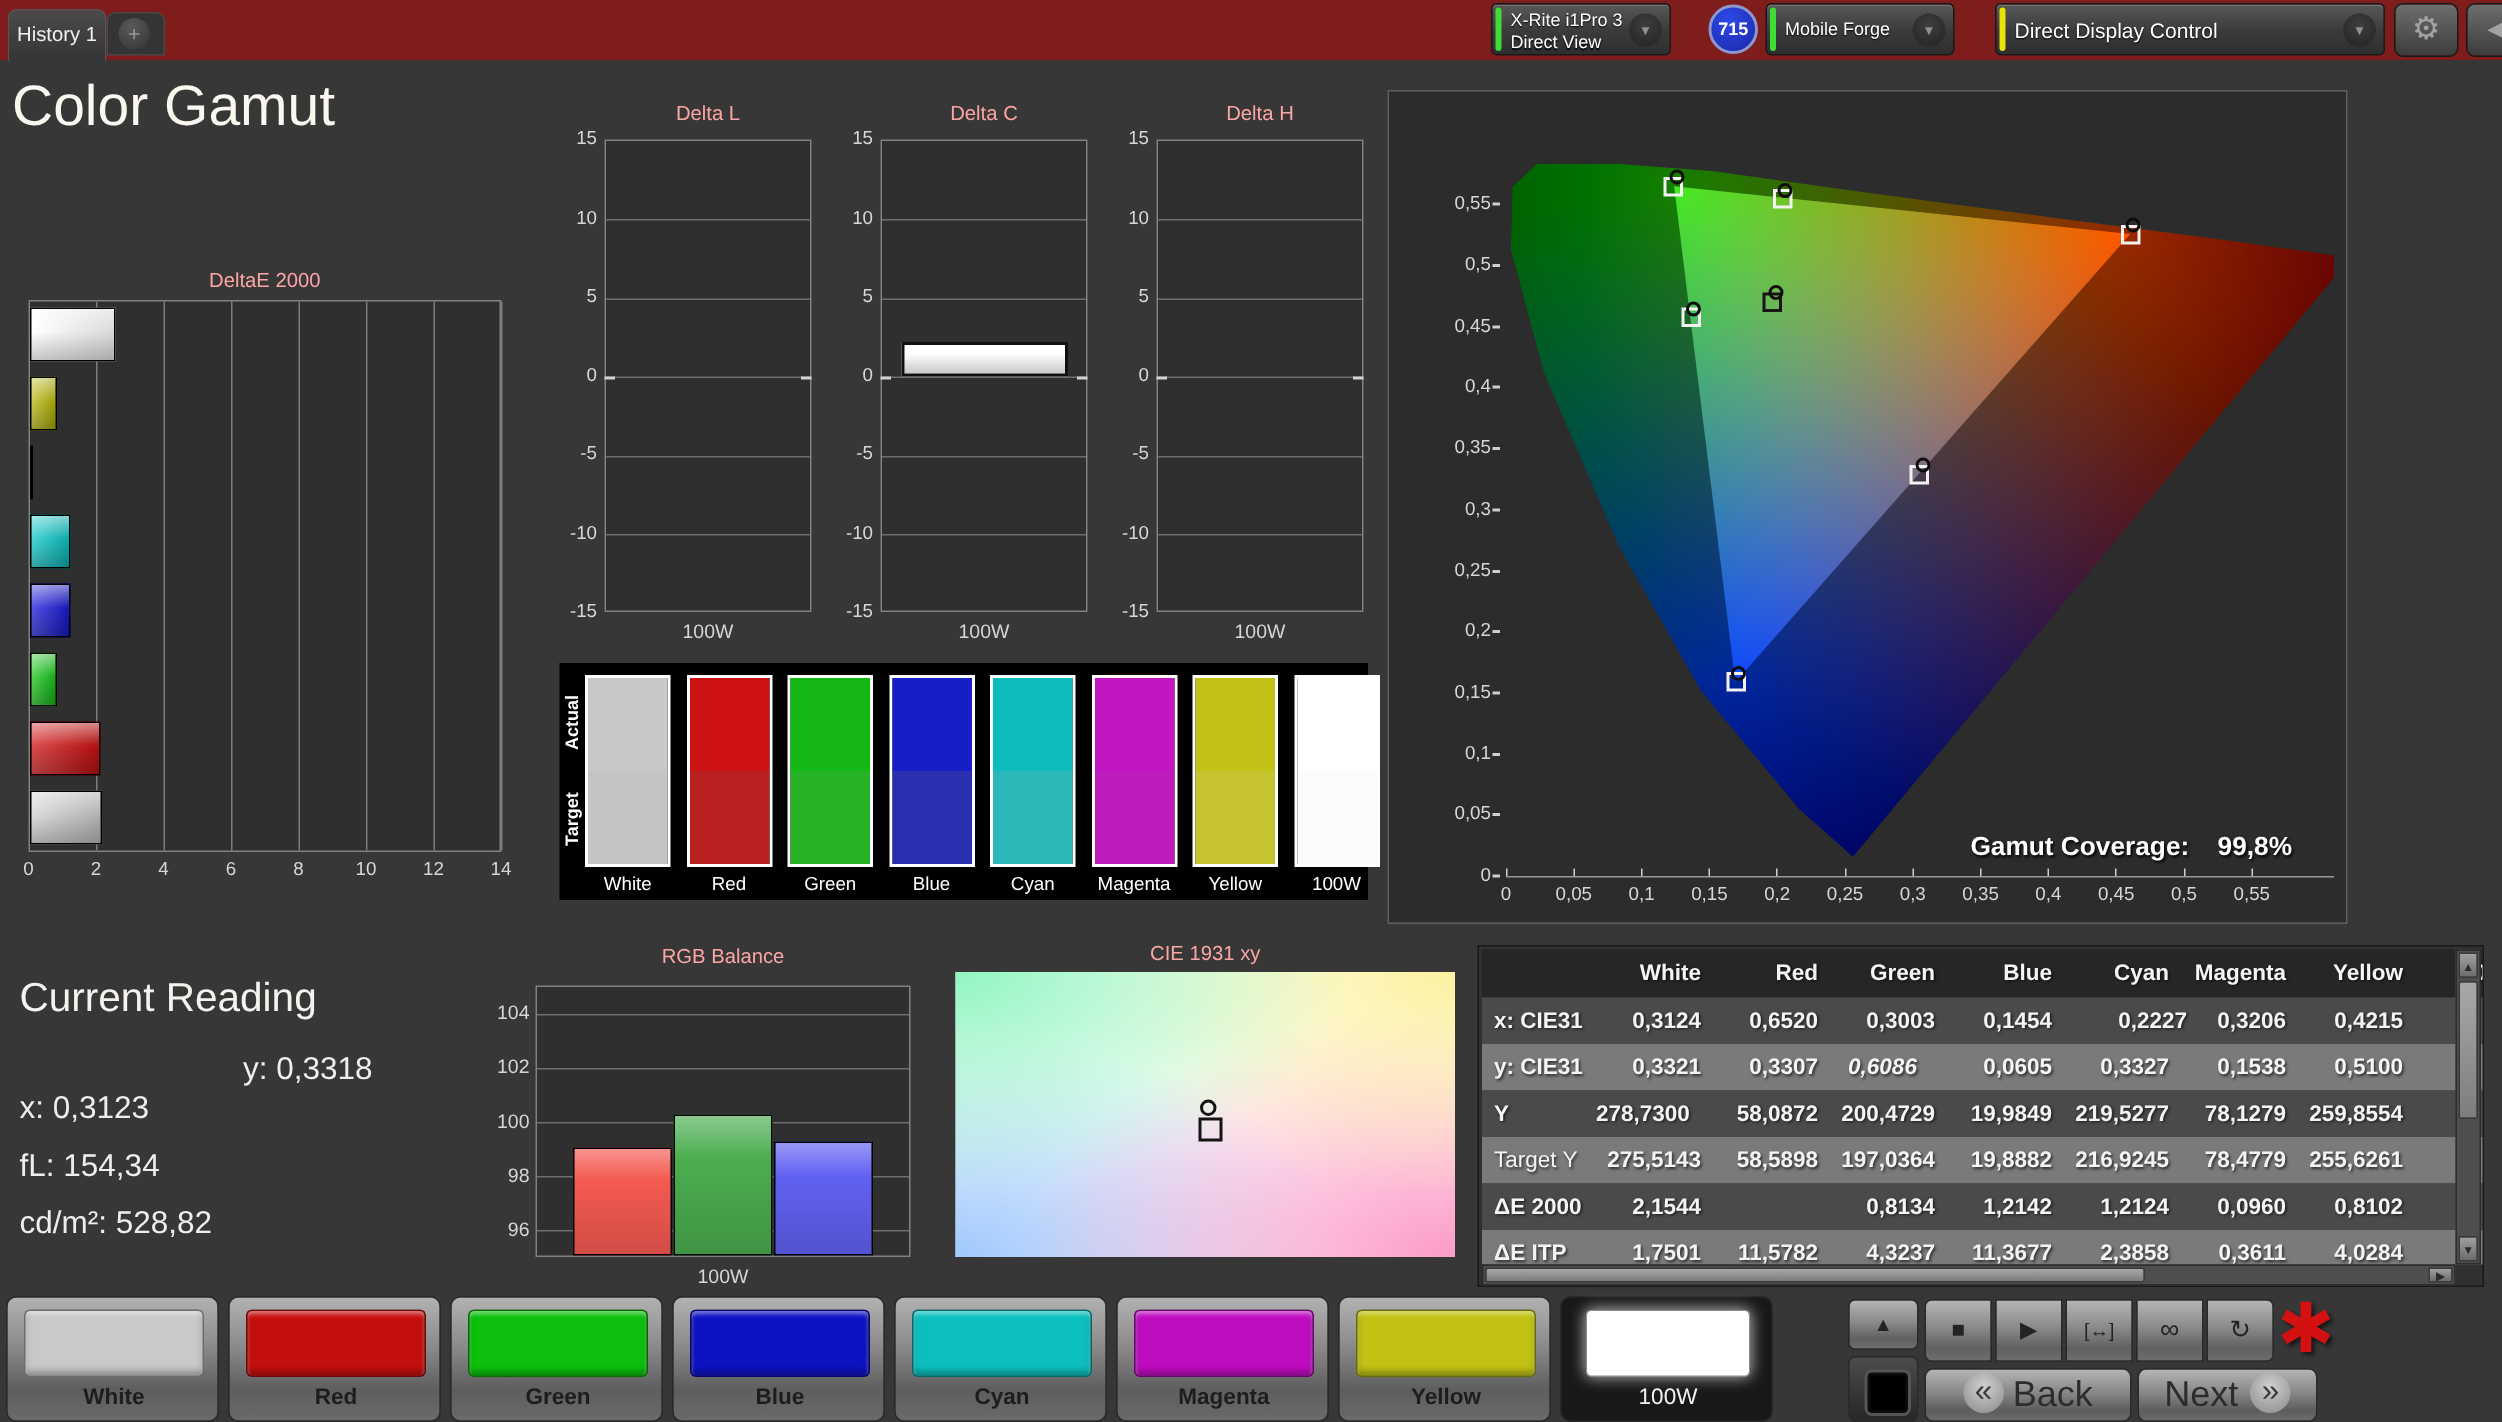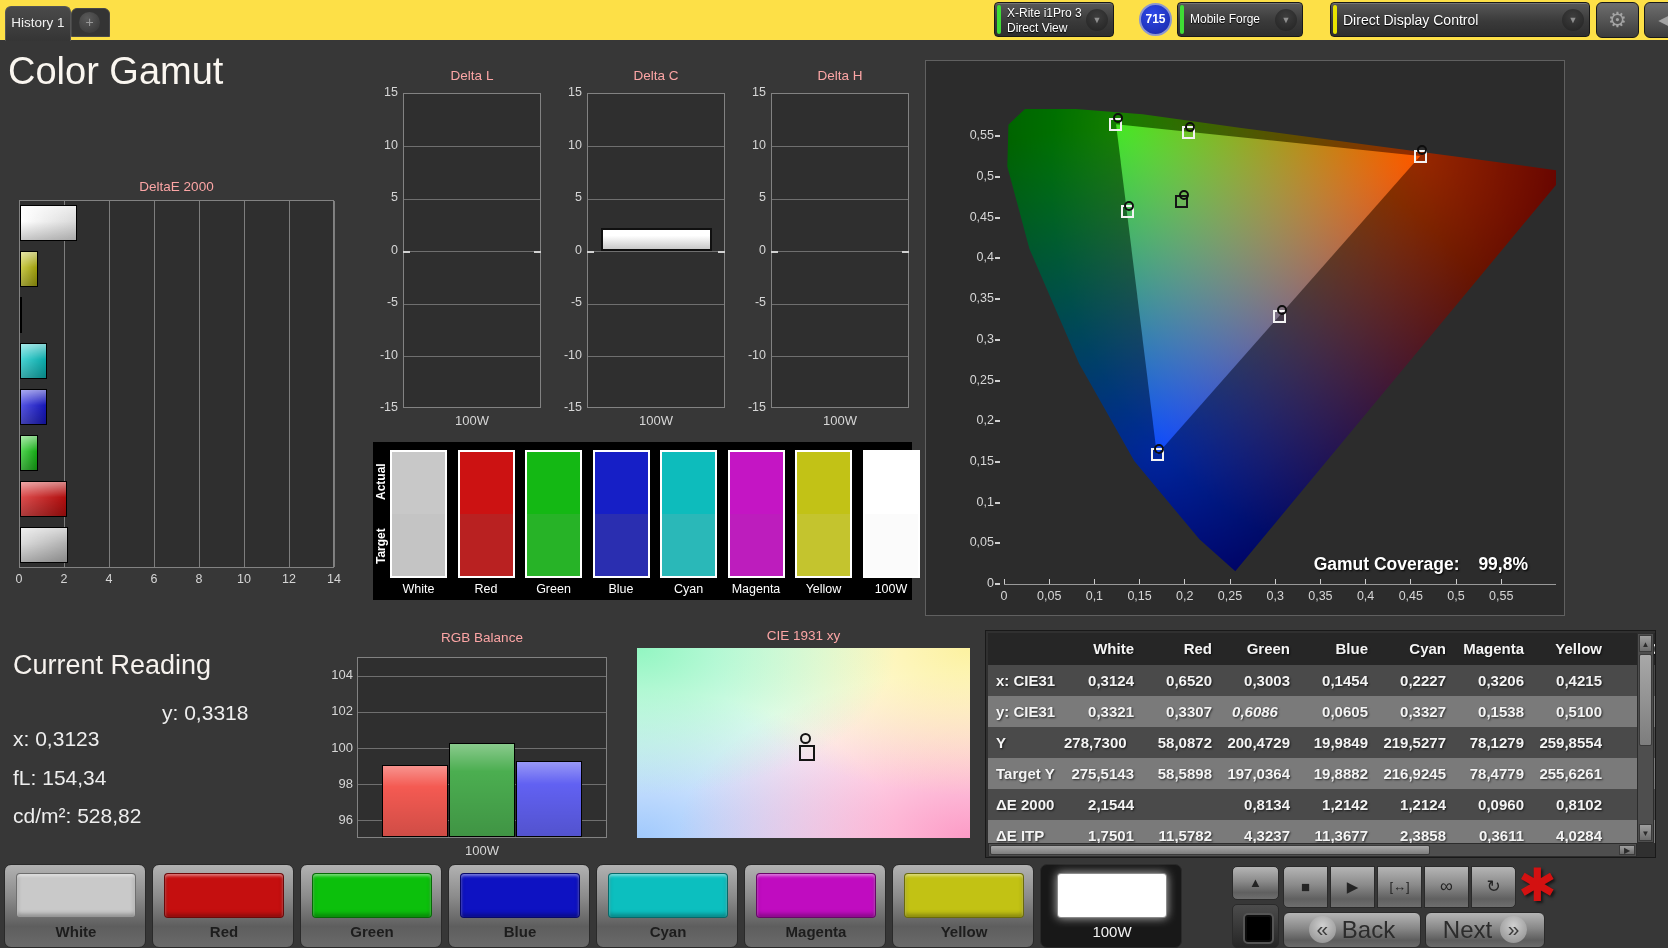--- a/index.html
+++ b/index.html
@@ -1,20 +1,20 @@
 <!DOCTYPE html>
 <html><head>
 <meta charset="utf-8">
 <style>
   html,body{margin:0;padding:0;background:#000;}
   .stage{position:relative;width:1668px;height:948px;overflow:hidden;background:#373737;
          font-family:"Liberation Sans","DejaVu Sans",sans-serif;color:#eee;}
   .abs{position:absolute;}
   
-  .topbar{position:absolute;left:0;top:0;width:1668px;height:40px;background:#fde047;}
+  .topbar{position:absolute;left:0;top:0;width:1668px;height:40px;background:#7f1d1d;}
   .tab{position:absolute;left:5px;top:6px;width:64px;height:34px;background:linear-gradient(#4a4a4a,#353535);
        border:1px solid #555;border-bottom:none;border-radius:6px 6px 0 0;
        font-size:13.5px;color:#f0f0f0;text-align:center;line-height:32px;}
   .addtab{position:absolute;left:71px;top:8px;width:37px;height:27px;background:#343434;border:1px solid #484848;
        border-radius:6px 6px 0 0;}
   .addcircle{position:absolute;left:7px;top:3px;width:21px;height:21px;border-radius:50%;
        background:radial-gradient(circle at 40% 30%,#5a5a5a,#333);color:#999;font-size:14px;text-align:center;line-height:20px;}
   .dd{position:absolute;top:2px;height:35px;background:linear-gradient(#585858,#3a3a3a 55%,#2e2e2e);
       border:1px solid #191919;border-radius:4px;box-shadow:inset 0 1px 0 rgba(255,255,255,.18);box-sizing:border-box;}
   .ddstatus{position:absolute;left:2px;top:2px;bottom:2px;width:4px;border-radius:2px;}
@@ -392,21 +392,21 @@
           <div class="tcell" style="left: 466px; width: 70px; text-align: right; line-height: 32px;">Magenta</div>
           <div class="tcell" style="left: 544px; width: 70px; text-align: right; line-height: 32px;">Yellow</div>
           <div class="tcell" style="left: 622px; width: 70px; text-align: right; line-height: 32px;">100W</div>
         </div>
         <div class="trow" style="top: 34px; background: rgb(74, 74, 74);">
           <div class="tcell" style="left: 8px; width: 68px; font-weight: bold;">x: CIE31</div>
           <div class="tcell" style="left: 76px; width: 70px; text-align: right;">0,3124</div>
           <div class="tcell" style="left: 154px; width: 70px; text-align: right;">0,6520</div>
           <div class="tcell" style="left: 232px; width: 70px; text-align: right;">0,3003</div>
           <div class="tcell" style="left: 310px; width: 70px; text-align: right;">0,1454</div>
-          <div class="tcell" style="left: 388px; width: 70px; text-align: right;">0,2227</div>
+          <div class="tcell" style="left: 400px; width: 70px; text-align: right;">0,2227</div>
           <div class="tcell" style="left: 466px; width: 70px; text-align: right;">0,3206</div>
           <div class="tcell" style="left: 544px; width: 70px; text-align: right;">0,4215</div>
           <div class="tcell" style="left: 622px; width: 70px; text-align: right;">0,3</div>
         </div>
         <div class="trow" style="top: 65px; background: rgb(122, 122, 122);">
           <div class="tcell" style="left: 8px; width: 68px; font-weight: bold;">y: CIE31</div>
           <div class="tcell" style="left: 76px; width: 70px; text-align: right;">0,3321</div>
           <div class="tcell" style="left: 154px; width: 70px; text-align: right;">0,3307</div>
           <div class="tcell" style="left: 232px; width: 70px; text-align: center; font-style: italic;">0,6086</div>
           <div class="tcell" style="left: 310px; width: 70px; text-align: right;">0,0605</div>
@@ -420,21 +420,21 @@
           <div class="tcell" style="left: 76px; width: 70px; text-align: left;">278,7300</div>
           <div class="tcell" style="left: 154px; width: 70px; text-align: right;">58,0872</div>
           <div class="tcell" style="left: 232px; width: 70px; text-align: right;">200,4729</div>
           <div class="tcell" style="left: 310px; width: 70px; text-align: right;">19,9849</div>
           <div class="tcell" style="left: 388px; width: 70px; text-align: right;">219,5277</div>
           <div class="tcell" style="left: 466px; width: 70px; text-align: right;">78,1279</div>
           <div class="tcell" style="left: 544px; width: 70px; text-align: right;">259,8554</div>
           <div class="tcell" style="left: 622px; width: 70px; text-align: right;">52</div>
         </div>
         <div class="trow" style="top: 127px; background: rgb(122, 122, 122);">
-          <div class="tcell" style="left: 8px; width: 68px; font-weight: bold;">Target Y</div>
+          <div class="tcell" style="left: 8px; width: 68px; font-weight: normal;">Target Y</div>
           <div class="tcell" style="left: 76px; width: 70px; text-align: right;">275,5143</div>
           <div class="tcell" style="left: 154px; width: 70px; text-align: right;">58,5898</div>
           <div class="tcell" style="left: 232px; width: 70px; text-align: right;">197,0364</div>
           <div class="tcell" style="left: 310px; width: 70px; text-align: right;">19,8882</div>
           <div class="tcell" style="left: 388px; width: 70px; text-align: right;">216,9245</div>
           <div class="tcell" style="left: 466px; width: 70px; text-align: right;">78,4779</div>
           <div class="tcell" style="left: 544px; width: 70px; text-align: right;">255,6261</div>
           <div class="tcell" style="left: 622px; width: 70px; text-align: right;">52</div>
         </div>
         <div class="trow" style="top: 158px; background: rgb(74, 74, 74);">

